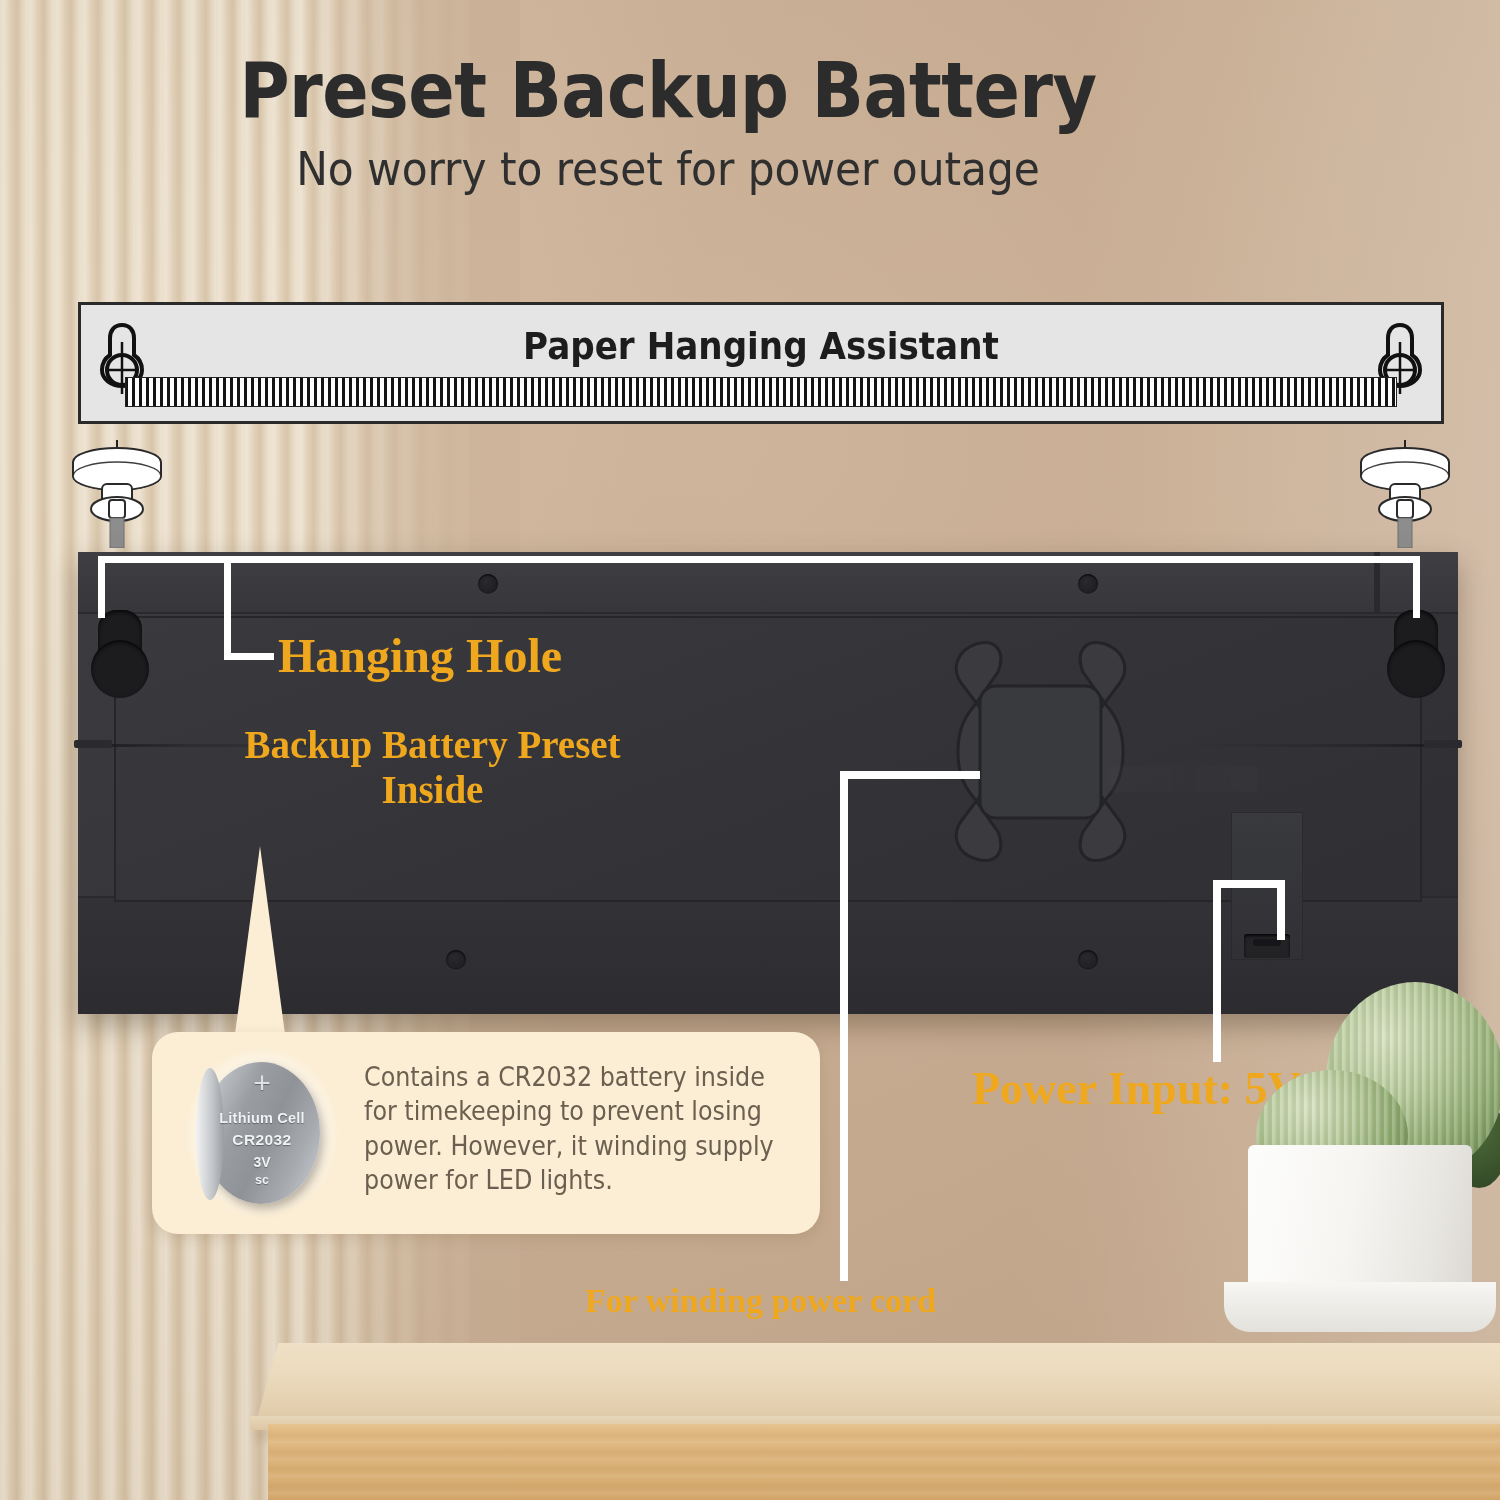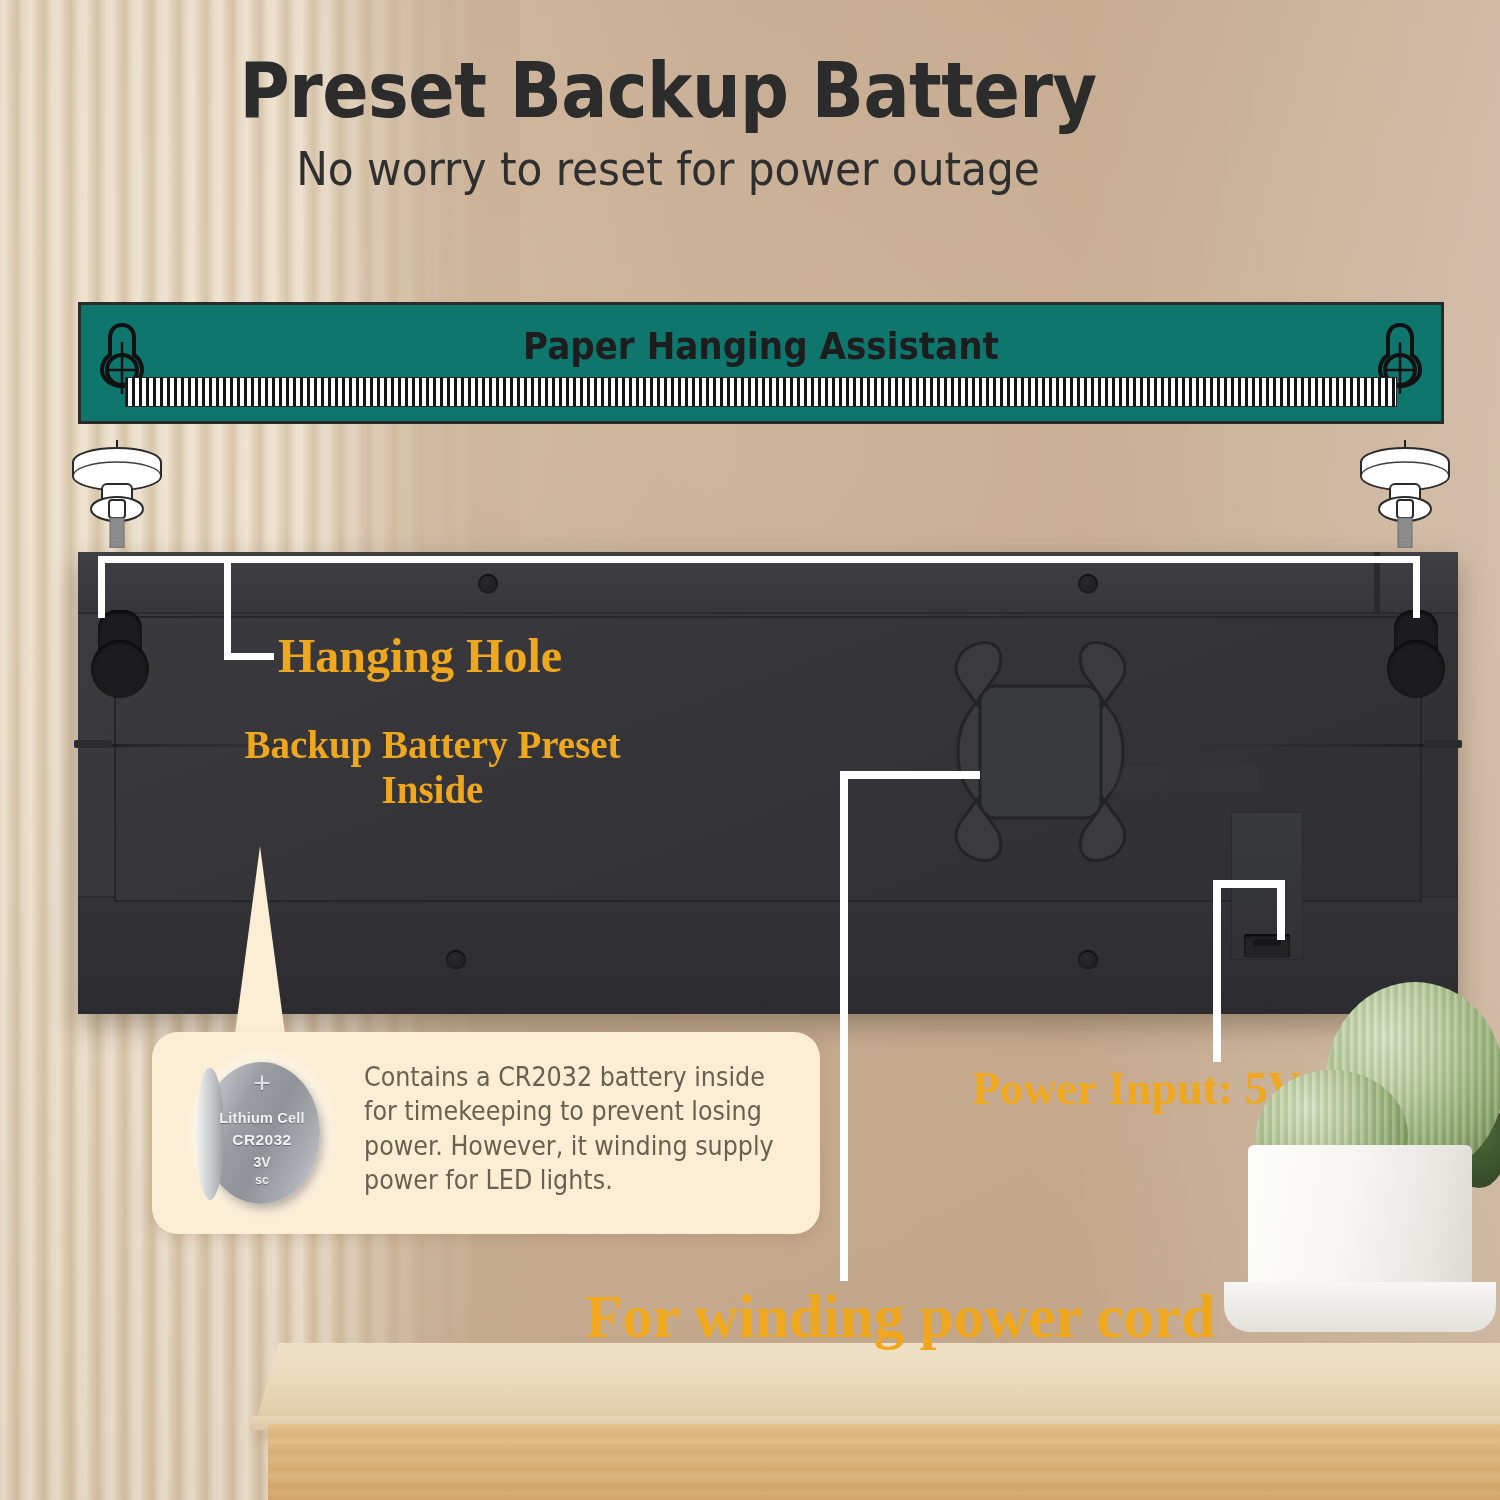--- a/index.html
+++ b/index.html
@@ -74,21 +74,21 @@
   }
   .hdr h2{
     margin-top:6px;
     font-size:47px; font-weight:normal; color:#2f2f2f;
     font-family:"DejaVu Sans Condensed","Liberation Sans",sans-serif;
   }
 
   
   .paper{
     position:absolute; left:78px; top:302px; width:1366px; height:122px;
-    background:#0f766e; border:3px solid #2a2a2a;
+    background:#e5e5e5; border:3px solid #2a2a2a;
   }
   .paper-title{
     position:absolute; left:0; right:0; top:19px; text-align:center;
     font-size:38px; font-weight:bold; color:#1d1d1d;
     font-family:"DejaVu Sans Condensed","Liberation Sans",sans-serif;
   }
   .keyhole-icon{ position:absolute; top:17px; width:46px; height:72px; }
   .kh-left{ left:18px; }
   .kh-right{ right:18px; }
   .ruler{
@@ -202,21 +202,21 @@
   
   .olabel{
     position:absolute;
     color:#efa81e; font-weight:bold;
     font-family:Liberation Serif, serif;
     white-space:pre-line;
   }
   #lbl-hanging{ left:278px; top:628px; font-size:48px; }
   #lbl-backup{ left:160px; top:722px; font-size:39px; line-height:1.16; width:545px; text-align:center; }
   #lbl-power{ left:972px; top:1062px; font-size:46px; }
-  #lbl-cord{ left:585px; top:1282px; font-size:61px; }
+  #lbl-cord{ left:585px; top:1282px; font-size:34px; }
 
   
   .callout{
     position:absolute; left:152px; top:1032px; width:668px; height:202px;
     background:#fbeed5; border-radius:26px;
     box-shadow:0 4px 14px rgba(120,95,60,.18);
   }
   .callout-arrow{
     position:absolute; left:234px; top:846px; width:0; height:0;
     border-left:26px solid transparent;

